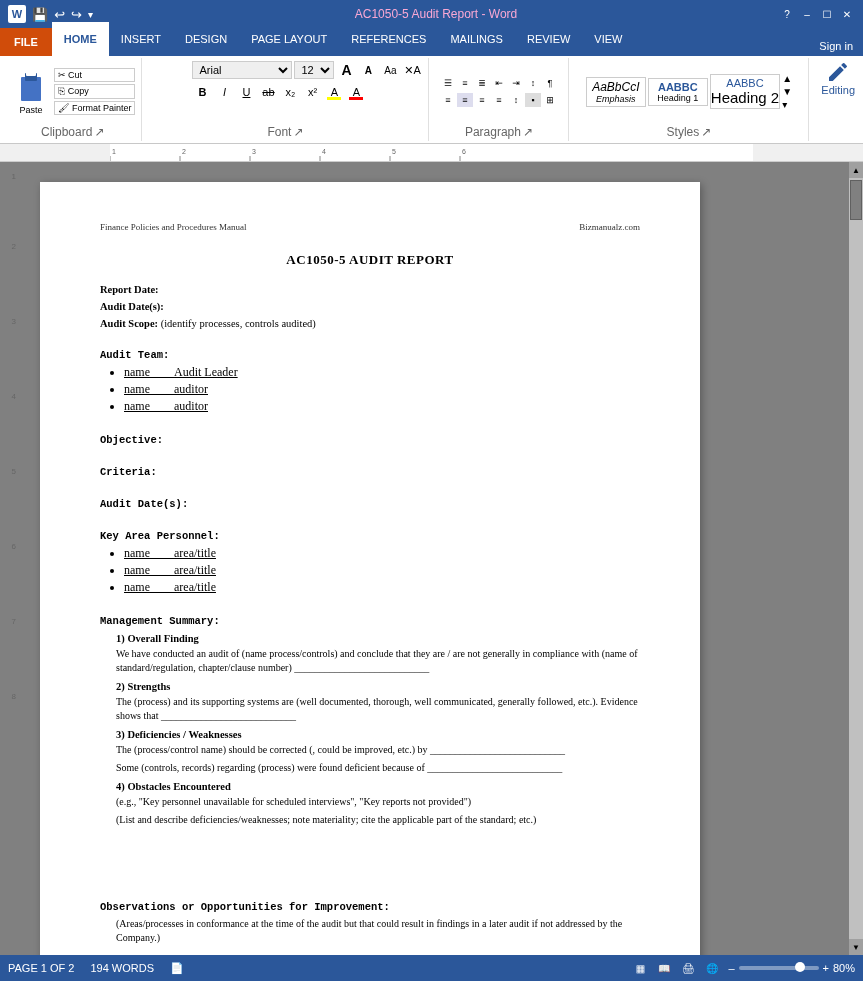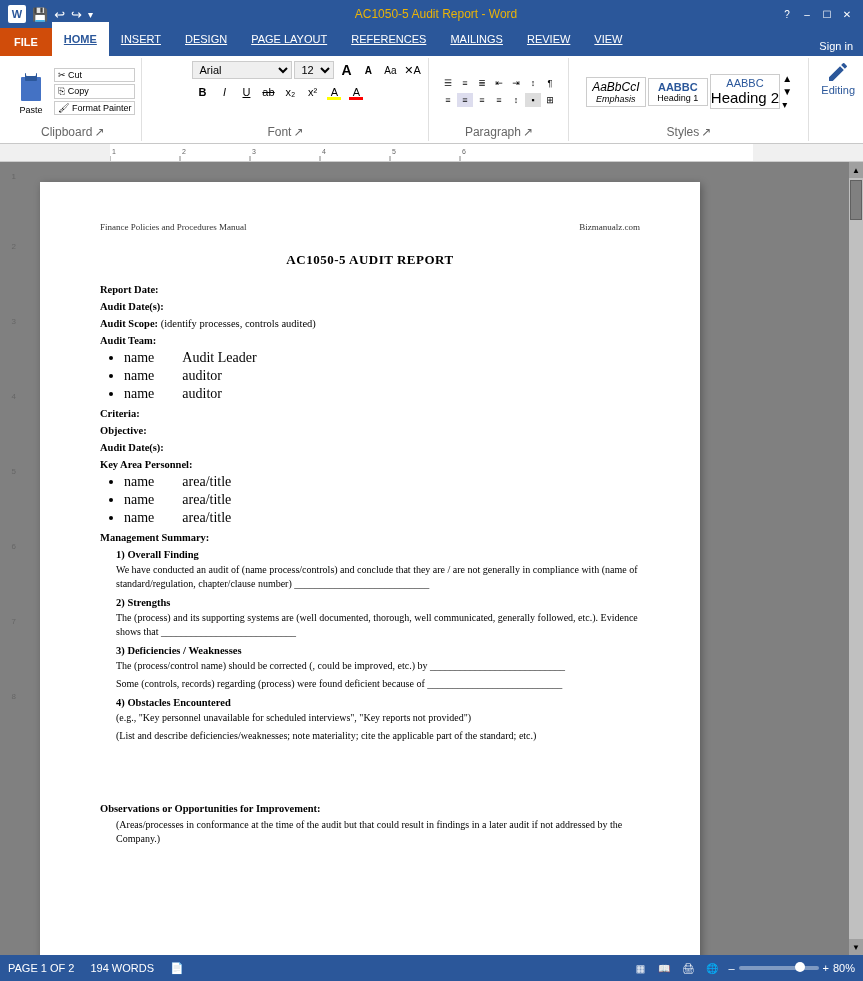--- a/index.html
+++ b/index.html
@@ -8,35 +8,34 @@
     
     #title-bar {
       height: 28px;
       background: #2b579a;
       display: flex;
       align-items: center;
       justify-content: space-between;
       padding: 0 8px;
       color: white;
     }
-    #title-bar .title-text { font-size: 12px; color: #eab308; }
+    #title-bar .title-text { font-size: 12px; color: #f9a8d4; }
     #title-bar .window-btn { width: 16px; height: 16px; display: flex; align-items: center; justify-content: center; font-size: 10px; color: white; cursor: pointer; }
 
     
     #ribbon { background: #2b579a; }
     #ribbon-tabs { display: flex; align-items: flex-end; height: 28px; background: #2b579a; padding-left: 0; }
     .ribbon-tab {
       padding: 17px 12px;
       font-size: 11px;
       color: white;
       cursor: pointer;
       height: 28px;
       display: flex;
       align-items: center;
-      text-decoration: underline;
     }
     .ribbon-tab.active { background: #fff; color: #2b579a; font-weight: bold; }
     #file-tab { background: #d04c0a; color: white; font-weight: bold; padding: 4px 14px; height: 28px; display: flex; align-items: center; cursor: pointer; font-size: 11px; }
 
     #ribbon-content {
       background: #fff;
       border-bottom: 1px solid #c8c8c8;
       padding: 2px 4px;
       display: flex;
       align-items: stretch;
@@ -123,25 +122,25 @@
       font-family: 'Times New Roman', serif;
     }
 
     .page-header { display: flex; justify-content: space-between; font-size: 9px; color: #333; margin-bottom: 20px; border-bottom: none; }
     .page-title { text-align: center; font-size: 13px; font-weight: bold; margin-bottom: 16px; letter-spacing: 0.5px; }
 
     .field-row { margin-bottom: 6px; font-size: 10.5px; }
     .field-label { font-weight: bold; }
     .field-value { font-weight: normal; }
 
-    .section-heading { font-weight: bold; font-size: 10.5px; margin-top: 6px; margin-bottom: 4px; }
+    .section-heading { font-weight: bold; font-size: 10.5px; margin-top: 20px; margin-bottom: 4px; font-family: Liberation Mono, monospace; }
     .sub-heading { font-weight: bold; font-size: 10.5px; margin-top: 6px; margin-bottom: 3px; margin-left: 16px; }
 
     .bullet-list { margin-left: 24px; }
-    .bullet-list li { font-size: 14px; margin-bottom: 2px; list-style-type: disc; }
+    .bullet-list li { font-size: 12px; margin-bottom: 2px; list-style-type: disc; text-decoration: underline; }
 
     .body-text { font-size: 10px; margin-left: 16px; margin-bottom: 4px; line-height: 1.4; }
 
     
     #status-bar {
       height: 26px;
       background: #2b579a;
       display: flex;
       align-items: center;
       justify-content: space-between;
@@ -384,23 +383,23 @@
         <span class="field-value">(identify processes, controls audited)</span>
       </div>
 
       <div class="section-heading">Audit Team:</div>
       <ul class="bullet-list">
         <li><span>name</span>&nbsp;&nbsp;&nbsp;&nbsp;&nbsp;&nbsp;&nbsp;&nbsp;<span>Audit Leader</span></li>
         <li><span>name</span>&nbsp;&nbsp;&nbsp;&nbsp;&nbsp;&nbsp;&nbsp;&nbsp;<span>auditor</span></li>
         <li><span>name</span>&nbsp;&nbsp;&nbsp;&nbsp;&nbsp;&nbsp;&nbsp;&nbsp;<span>auditor</span></li>
       </ul>
 
+      <div class="section-heading">Objective:</div>
+
       <div class="section-heading">Criteria:</div>
-
-      <div class="section-heading">Objective:</div>
 
       <div class="section-heading">Audit Date(s):</div>
 
       <div class="section-heading">Key Area Personnel:</div>
       <ul class="bullet-list">
         <li><span>name</span>&nbsp;&nbsp;&nbsp;&nbsp;&nbsp;&nbsp;&nbsp;&nbsp;<span>area/title</span></li>
         <li><span>name</span>&nbsp;&nbsp;&nbsp;&nbsp;&nbsp;&nbsp;&nbsp;&nbsp;<span>area/title</span></li>
         <li><span>name</span>&nbsp;&nbsp;&nbsp;&nbsp;&nbsp;&nbsp;&nbsp;&nbsp;<span>area/title</span></li>
       </ul>
 

